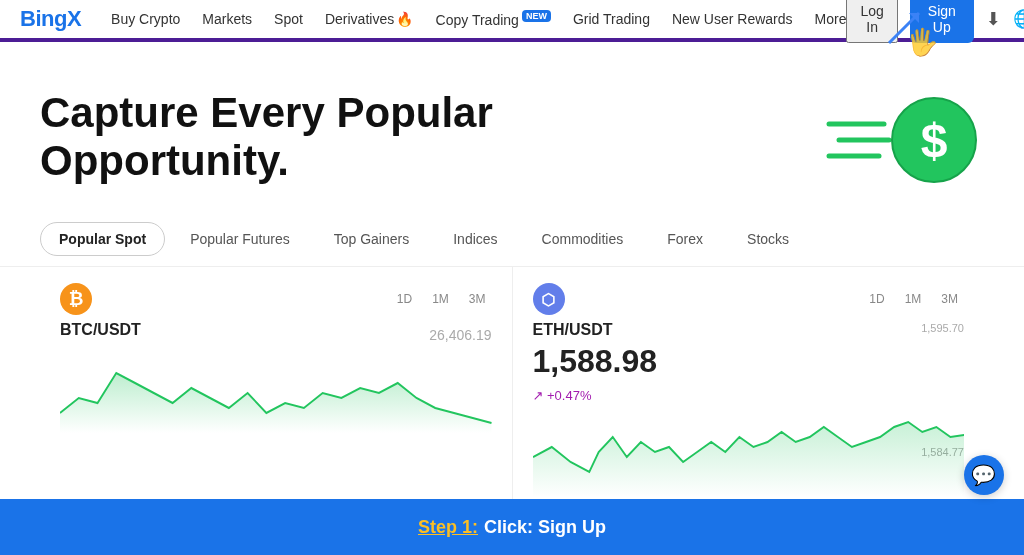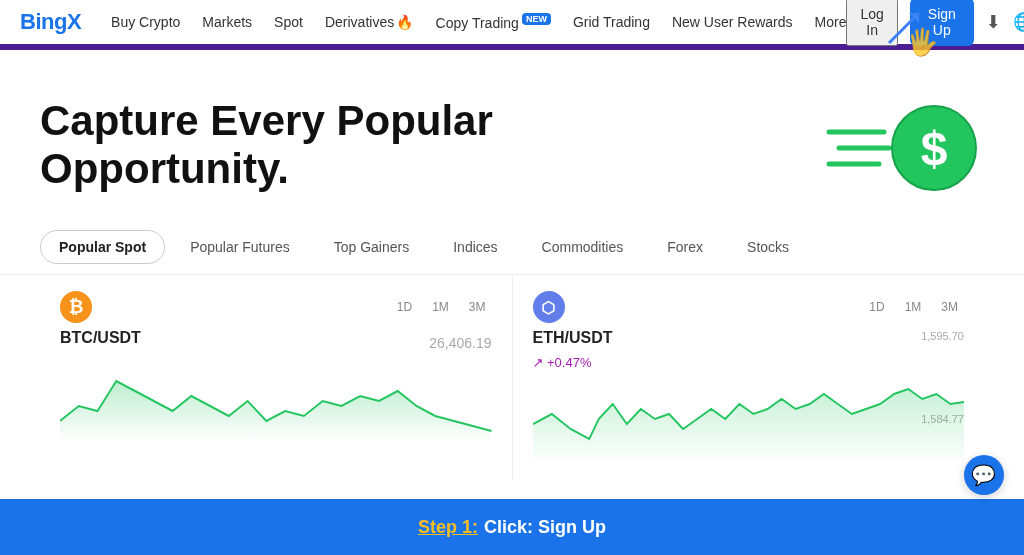--- a/index.html
+++ b/index.html
@@ -1,21 +1,21 @@
 <!DOCTYPE html>
 <html><head>
   <meta charset="utf-8">
   <style>
     * { margin: 0; padding: 0; box-sizing: border-box; }
     body { font-family: -apple-system, BlinkMacSystemFont, 'Segoe UI', Arial, sans-serif; width: 1024px; height: 555px; overflow: hidden; background: #fff; position: relative; }
 
     
     .navbar {
-      display: flex; align-items: center; padding: 0 20px; height: 50px;
-      border-bottom: 6px solid #4c1d95; background: #fff; position: relative; z-index: 10;
+      display: flex; align-items: center; padding: 0 20px; height: 42px;
+      border-bottom: 4px solid #4c1d95; background: #fff; position: relative; z-index: 10;
     }
     .logo { font-size: 22px; font-weight: 800; color: #1a73e8; margin-right: 30px; letter-spacing: -0.5px; }
     .nav-links { display: flex; align-items: center; gap: 22px; flex: 1; justify-content: center; }
     .nav-link { font-size: 14px; color: #333; cursor: pointer; white-space: nowrap; text-decoration: none; }
     .nav-badge { background: #1a73e8; color: #fff; font-size: 9px; padding: 1px 4px; border-radius: 4px; margin-left: 3px; font-weight: 700; vertical-align: super; }
     .fire-icon { margin-left: 2px; }
     .nav-right { display: flex; align-items: center; gap: 12px; }
     .btn-login { font-size: 14px; color: #333; cursor: pointer; padding: 6px 12px; }
     .btn-signup { background: #1a73e8; color: #fff; border: none; padding: 8px 18px; border-radius: 6px; font-size: 14px; font-weight: 400; cursor: pointer; }
     .nav-icon { font-size: 18px; color: #555; cursor: pointer; }
@@ -179,20 +179,21 @@
     <div class="card-header">
       <div class="coin-icon eth">⬡</div>
       <div class="time-filters">
         <span class="time-btn">1D</span>
         <span class="time-btn">1M</span>
         <span class="time-btn">3M</span>
       </div>
     </div>
     <div class="pair-name">ETH/USDT</div>
     <div style="position:absolute;right:20px;top:55px;font-size:11px;color:#aaa;">1,595.70</div>
+    <div class="price-large">1,588.98</div>
     <div class="price-change up">+0.47%</div>
     <div style="position:absolute;right:20px;bottom:55px;font-size:11px;color:#aaa;">1,584.77</div>
     <div class="chart-area">
       <svg class="chart" viewBox="0 0 460 90" preserveAspectRatio="none">
         <defs>
           <linearGradient id="ethGrad" x1="0" y1="0" x2="0" y2="1">
             <stop offset="0%" stop-color="#22c55e" stop-opacity="0.25"></stop>
             <stop offset="100%" stop-color="#22c55e" stop-opacity="0.0"></stop>
           </linearGradient>
         </defs>

